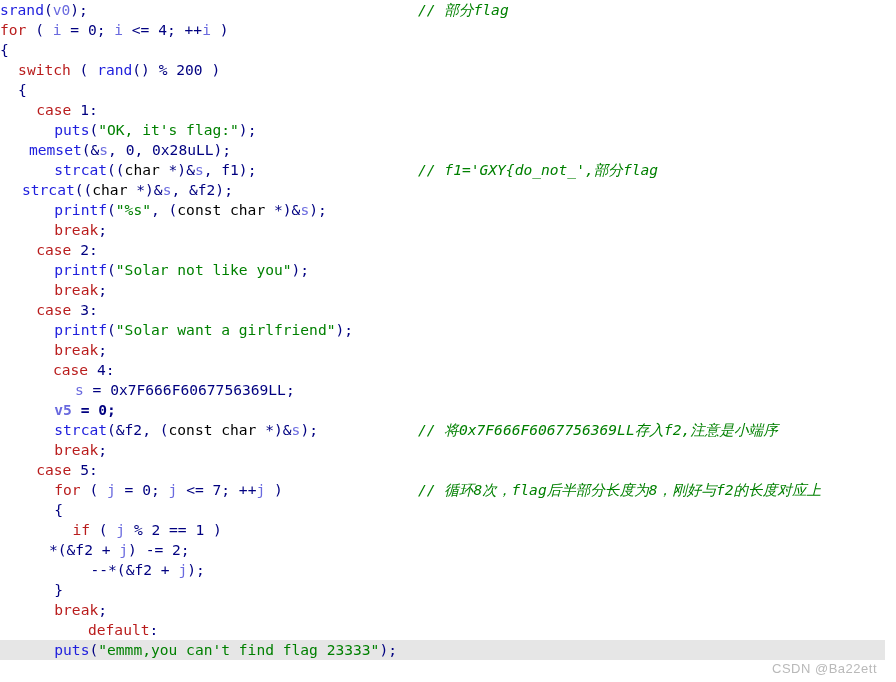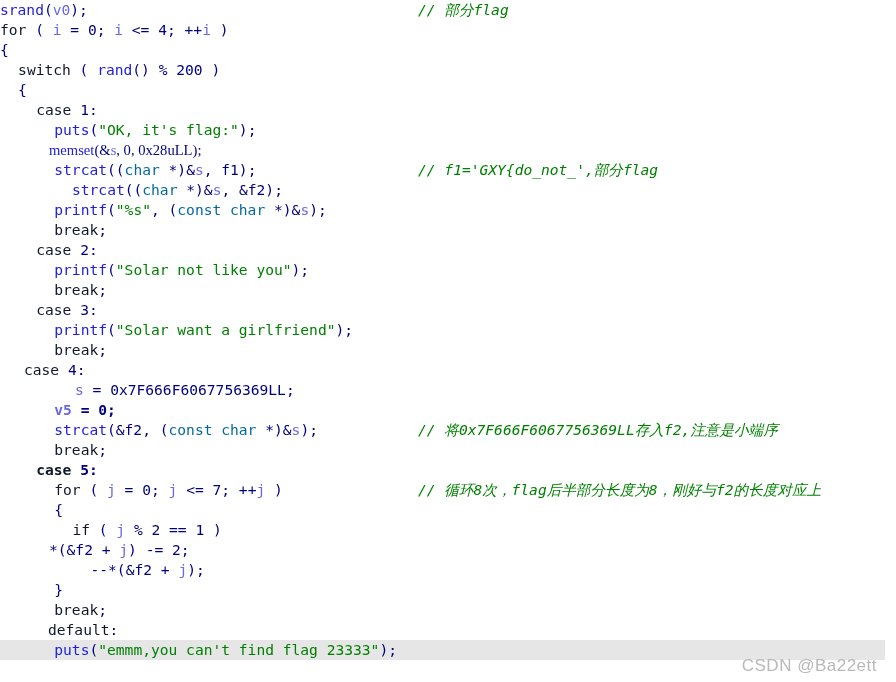--- a/index.html
+++ b/index.html
@@ -41,73 +41,73 @@
 
   .comment-text {
     position: absolute;
     left: 418px;
     top: 0;
     font-style: italic;
     color: #008000;
     white-space: pre;
     font-family: "DejaVu Sans Mono", "Liberation Mono", monospace;
   }
-  .t-kw     { color: #0f172a; }
+  .t-kw     { color: #b91c1c; }
   .t-func   { color: #2020dd; }
   .t-str    { color: #008000; }
   .t-num    { color: #000080; }
   .t-var    { color: #6a6adf; }
-  .t-type   { color: #0369a1; }
+  .t-type   { color: #000000; }
   .t-punct  { color: #000080; }
 
   #watermark {
     position: absolute;
     right: 8px;
     bottom: 6px;
     font-family: "Liberation Sans", sans-serif;
-    font-size: 17px;
+    font-size: 13px;
     color: #b9b9b9;
     letter-spacing: 0.5px;
     white-space: pre;
     pointer-events: none;
   }
 </style>
 </head>
 <body>
 
 <div id="code-view">
   <div id="code-lines">
       <div class="code-line"><span class="code-text" style="padding-left: 0px;"><span class="t-func">srand</span><span class="t-punct">(</span><span class="t-var">v0</span><span class="t-punct">);</span></span><span class="comment-text" style="left: 418px;">// 部分flag</span></div>
       <div class="code-line"><span class="code-text" style="padding-left: 0px;"><span class="t-kw">for</span><span class="t-punct"> ( </span><span class="t-var">i</span><span class="t-punct"> = </span><span class="t-num">0</span><span class="t-punct">; </span><span class="t-var">i</span><span class="t-punct"> &lt;= </span><span class="t-num">4</span><span class="t-punct">; ++</span><span class="t-var">i</span><span class="t-punct"> )</span></span></div>
       <div class="code-line"><span class="code-text" style="padding-left: 0px;"><span class="t-punct">{</span></span></div>
       <div class="code-line"><span class="code-text" style="padding-left: 18.1px;"><span class="t-kw">switch</span><span class="t-punct"> ( </span><span class="t-func">rand</span><span class="t-punct">() % </span><span class="t-num">200</span><span class="t-punct"> )</span></span></div>
       <div class="code-line"><span class="code-text" style="padding-left: 18.1px;"><span class="t-punct">{</span></span></div>
       <div class="code-line"><span class="code-text" style="padding-left: 36.2px;"><span class="t-kw">case</span><span class="t-punct"> </span><span class="t-num">1</span><span class="t-punct">:</span></span></div>
       <div class="code-line"><span class="code-text" style="padding-left: 54.3px;"><span class="t-func">puts</span><span class="t-punct">(</span><span class="t-str">"OK, it's flag:"</span><span class="t-punct">);</span></span></div>
-      <div class="code-line"><span class="code-text" style="padding-left: 49px; font-family: Liberation Serif, serif;"><span class="t-func">memset</span><span class="t-punct">(&amp;</span><span class="t-var">s</span><span class="t-punct">, </span><span class="t-num">0</span><span class="t-punct">, </span><span class="t-num">0x28uLL</span><span class="t-punct">);</span></span></div>
+      <div class="code-line"><span class="code-text" style="padding-left: 29px;"><span class="t-func">memset</span><span class="t-punct">(&amp;</span><span class="t-var">s</span><span class="t-punct">, </span><span class="t-num">0</span><span class="t-punct">, </span><span class="t-num">0x28uLL</span><span class="t-punct">);</span></span></div>
       <div class="code-line"><span class="code-text" style="padding-left: 54.3px;"><span class="t-func">strcat</span><span class="t-punct">((</span><span class="t-type">char</span><span class="t-type"> </span><span class="t-punct">*</span><span class="t-punct">)&amp;</span><span class="t-var">s</span><span class="t-punct">, f1);</span></span><span class="comment-text" style="left: 418px;">// f1='GXY{do_not_',部分flag</span></div>
-      <div class="code-line"><span class="code-text" style="padding-left: 72px;"><span class="t-func">strcat</span><span class="t-punct">((</span><span class="t-type">char</span><span class="t-type"> </span><span class="t-punct">*</span><span class="t-punct">)&amp;</span><span class="t-var">s</span><span class="t-punct">, &amp;f2);</span></span></div>
+      <div class="code-line"><span class="code-text" style="padding-left: 22px;"><span class="t-func">strcat</span><span class="t-punct">((</span><span class="t-type">char</span><span class="t-type"> </span><span class="t-punct">*</span><span class="t-punct">)&amp;</span><span class="t-var">s</span><span class="t-punct">, &amp;f2);</span></span></div>
       <div class="code-line"><span class="code-text" style="padding-left: 54.3px;"><span class="t-func">printf</span><span class="t-punct">(</span><span class="t-str">"%s"</span><span class="t-punct">, (</span><span class="t-type">const char</span><span class="t-type"> </span><span class="t-punct">*</span><span class="t-punct">)&amp;</span><span class="t-var">s</span><span class="t-punct">);</span></span></div>
       <div class="code-line"><span class="code-text" style="padding-left: 54.3px;"><span class="t-kw">break</span><span class="t-punct">;</span></span></div>
       <div class="code-line"><span class="code-text" style="padding-left: 36.2px;"><span class="t-kw">case</span><span class="t-punct"> </span><span class="t-num">2</span><span class="t-punct">:</span></span></div>
       <div class="code-line"><span class="code-text" style="padding-left: 54.3px;"><span class="t-func">printf</span><span class="t-punct">(</span><span class="t-str">"Solar not like you"</span><span class="t-punct">);</span></span></div>
       <div class="code-line"><span class="code-text" style="padding-left: 54.3px;"><span class="t-kw">break</span><span class="t-punct">;</span></span></div>
       <div class="code-line"><span class="code-text" style="padding-left: 36.2px;"><span class="t-kw">case</span><span class="t-punct"> </span><span class="t-num">3</span><span class="t-punct">:</span></span></div>
       <div class="code-line"><span class="code-text" style="padding-left: 54.3px;"><span class="t-func">printf</span><span class="t-punct">(</span><span class="t-str">"Solar want a girlfriend"</span><span class="t-punct">);</span></span></div>
       <div class="code-line"><span class="code-text" style="padding-left: 54.3px;"><span class="t-kw">break</span><span class="t-punct">;</span></span></div>
-      <div class="code-line"><span class="code-text" style="padding-left: 24px;"><span class="t-kw">case</span><span class="t-punct"> </span><span class="t-num">4</span><span class="t-punct">:</span></span></div>
+      <div class="code-line"><span class="code-text" style="padding-left: 53px;"><span class="t-kw">case</span><span class="t-punct"> </span><span class="t-num">4</span><span class="t-punct">:</span></span></div>
       <div class="code-line"><span class="code-text" style="padding-left: 75px;"><span class="t-var">s</span><span class="t-punct"> = </span><span class="t-num">0x7F666F6067756369LL</span><span class="t-punct">;</span></span></div>
       <div class="code-line"><span class="code-text" style="padding-left: 54.3px; font-weight: bold;"><span class="t-var">v5</span><span class="t-punct"> = </span><span class="t-num">0</span><span class="t-punct">;</span></span></div>
       <div class="code-line"><span class="code-text" style="padding-left: 54.3px;"><span class="t-func">strcat</span><span class="t-punct">(&amp;f2, (</span><span class="t-type">const char</span><span class="t-type"> </span><span class="t-punct">*</span><span class="t-punct">)&amp;</span><span class="t-var">s</span><span class="t-punct">);</span></span><span class="comment-text" style="left: 418px;">// 将0x7F666F6067756369LL存入f2,注意是小端序</span></div>
       <div class="code-line"><span class="code-text" style="padding-left: 54.3px;"><span class="t-kw">break</span><span class="t-punct">;</span></span></div>
-      <div class="code-line"><span class="code-text" style="padding-left: 36.2px; font-weight: bold;"><span class="t-kw">case</span><span class="t-punct"> </span><span class="t-num">5</span><span class="t-punct">:</span></span></div>
+      <div class="code-line"><span class="code-text" style="padding-left: 36.2px;"><span class="t-kw">case</span><span class="t-punct"> </span><span class="t-num">5</span><span class="t-punct">:</span></span></div>
       <div class="code-line"><span class="code-text" style="padding-left: 54.3px;"><span class="t-kw">for</span><span class="t-punct"> ( </span><span class="t-var">j</span><span class="t-punct"> = </span><span class="t-num">0</span><span class="t-punct">; </span><span class="t-var">j</span><span class="t-punct"> &lt;= </span><span class="t-num">7</span><span class="t-punct">; ++</span><span class="t-var">j</span><span class="t-punct"> )</span></span><span class="comment-text" style="left: 418px;">// 循环8次，flag后半部分长度为8，刚好与f2的长度对应上</span></div>
       <div class="code-line"><span class="code-text" style="padding-left: 54.3px;"><span class="t-punct">{</span></span></div>
       <div class="code-line"><span class="code-text" style="padding-left: 72.4px;"><span class="t-kw">if</span><span class="t-punct"> ( </span><span class="t-var">j</span><span class="t-punct"> % </span><span class="t-num">2</span><span class="t-punct"> == </span><span class="t-num">1</span><span class="t-punct"> )</span></span></div>
       <div class="code-line"><span class="code-text" style="padding-left: 49px;"><span class="t-punct">*(&amp;f2 + </span><span class="t-var">j</span><span class="t-punct">) -= </span><span class="t-num">2</span><span class="t-punct">;</span></span></div>
       <div class="code-line"><span class="code-text" style="padding-left: 90.5px;"><span class="t-punct">--*(&amp;f2 + </span><span class="t-var">j</span><span class="t-punct">);</span></span></div>
       <div class="code-line"><span class="code-text" style="padding-left: 54.3px;"><span class="t-punct">}</span></span></div>
       <div class="code-line"><span class="code-text" style="padding-left: 54.3px;"><span class="t-kw">break</span><span class="t-punct">;</span></span></div>
-      <div class="code-line"><span class="code-text" style="padding-left: 48px;"><span class="t-kw">default</span><span class="t-punct">:</span></span></div>
+      <div class="code-line"><span class="code-text" style="padding-left: 48px; margin-left: 40px;"><span class="t-kw">default</span><span class="t-punct">:</span></span></div>
       <div class="code-line highlighted"><span class="code-text" style="padding-left: 54.3px;"><span class="t-func">puts</span><span class="t-punct">(</span><span class="t-str">"emmm,you can't find flag 23333"</span><span class="t-punct">);</span></span></div>
     </div>
   <div id="watermark">CSDN @Ba22ett</div>
 </div>
 
 </body></html>

